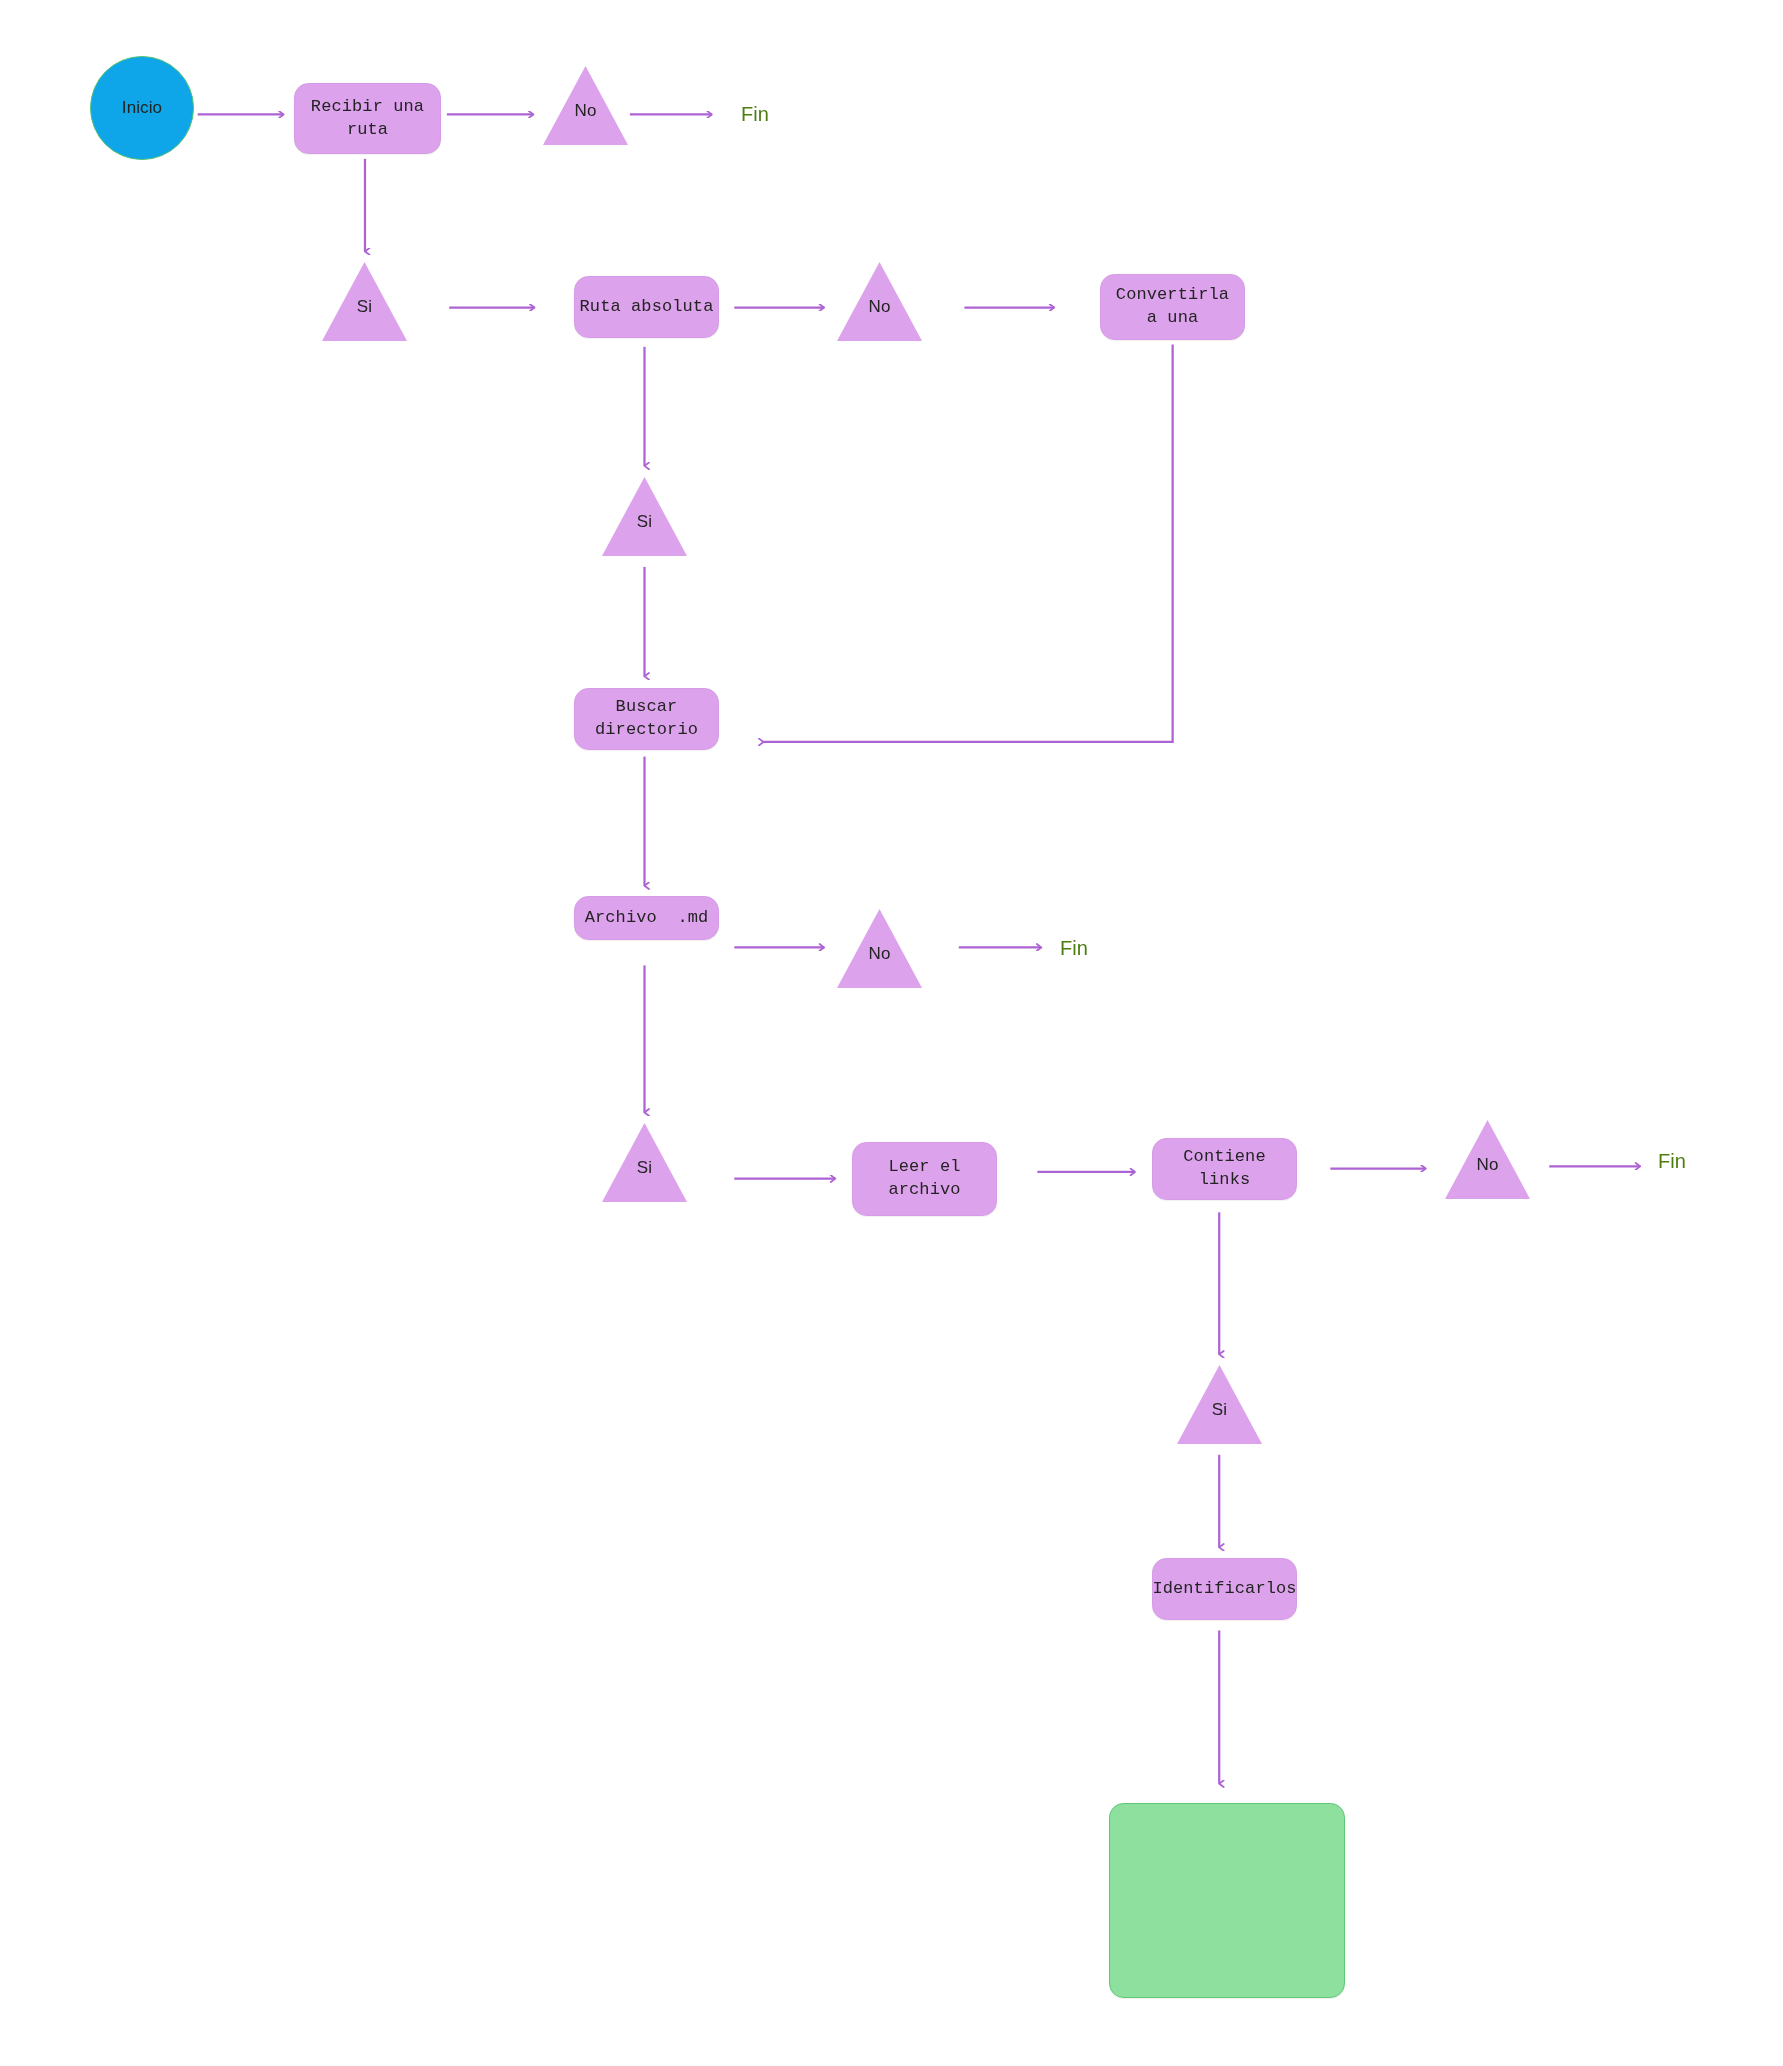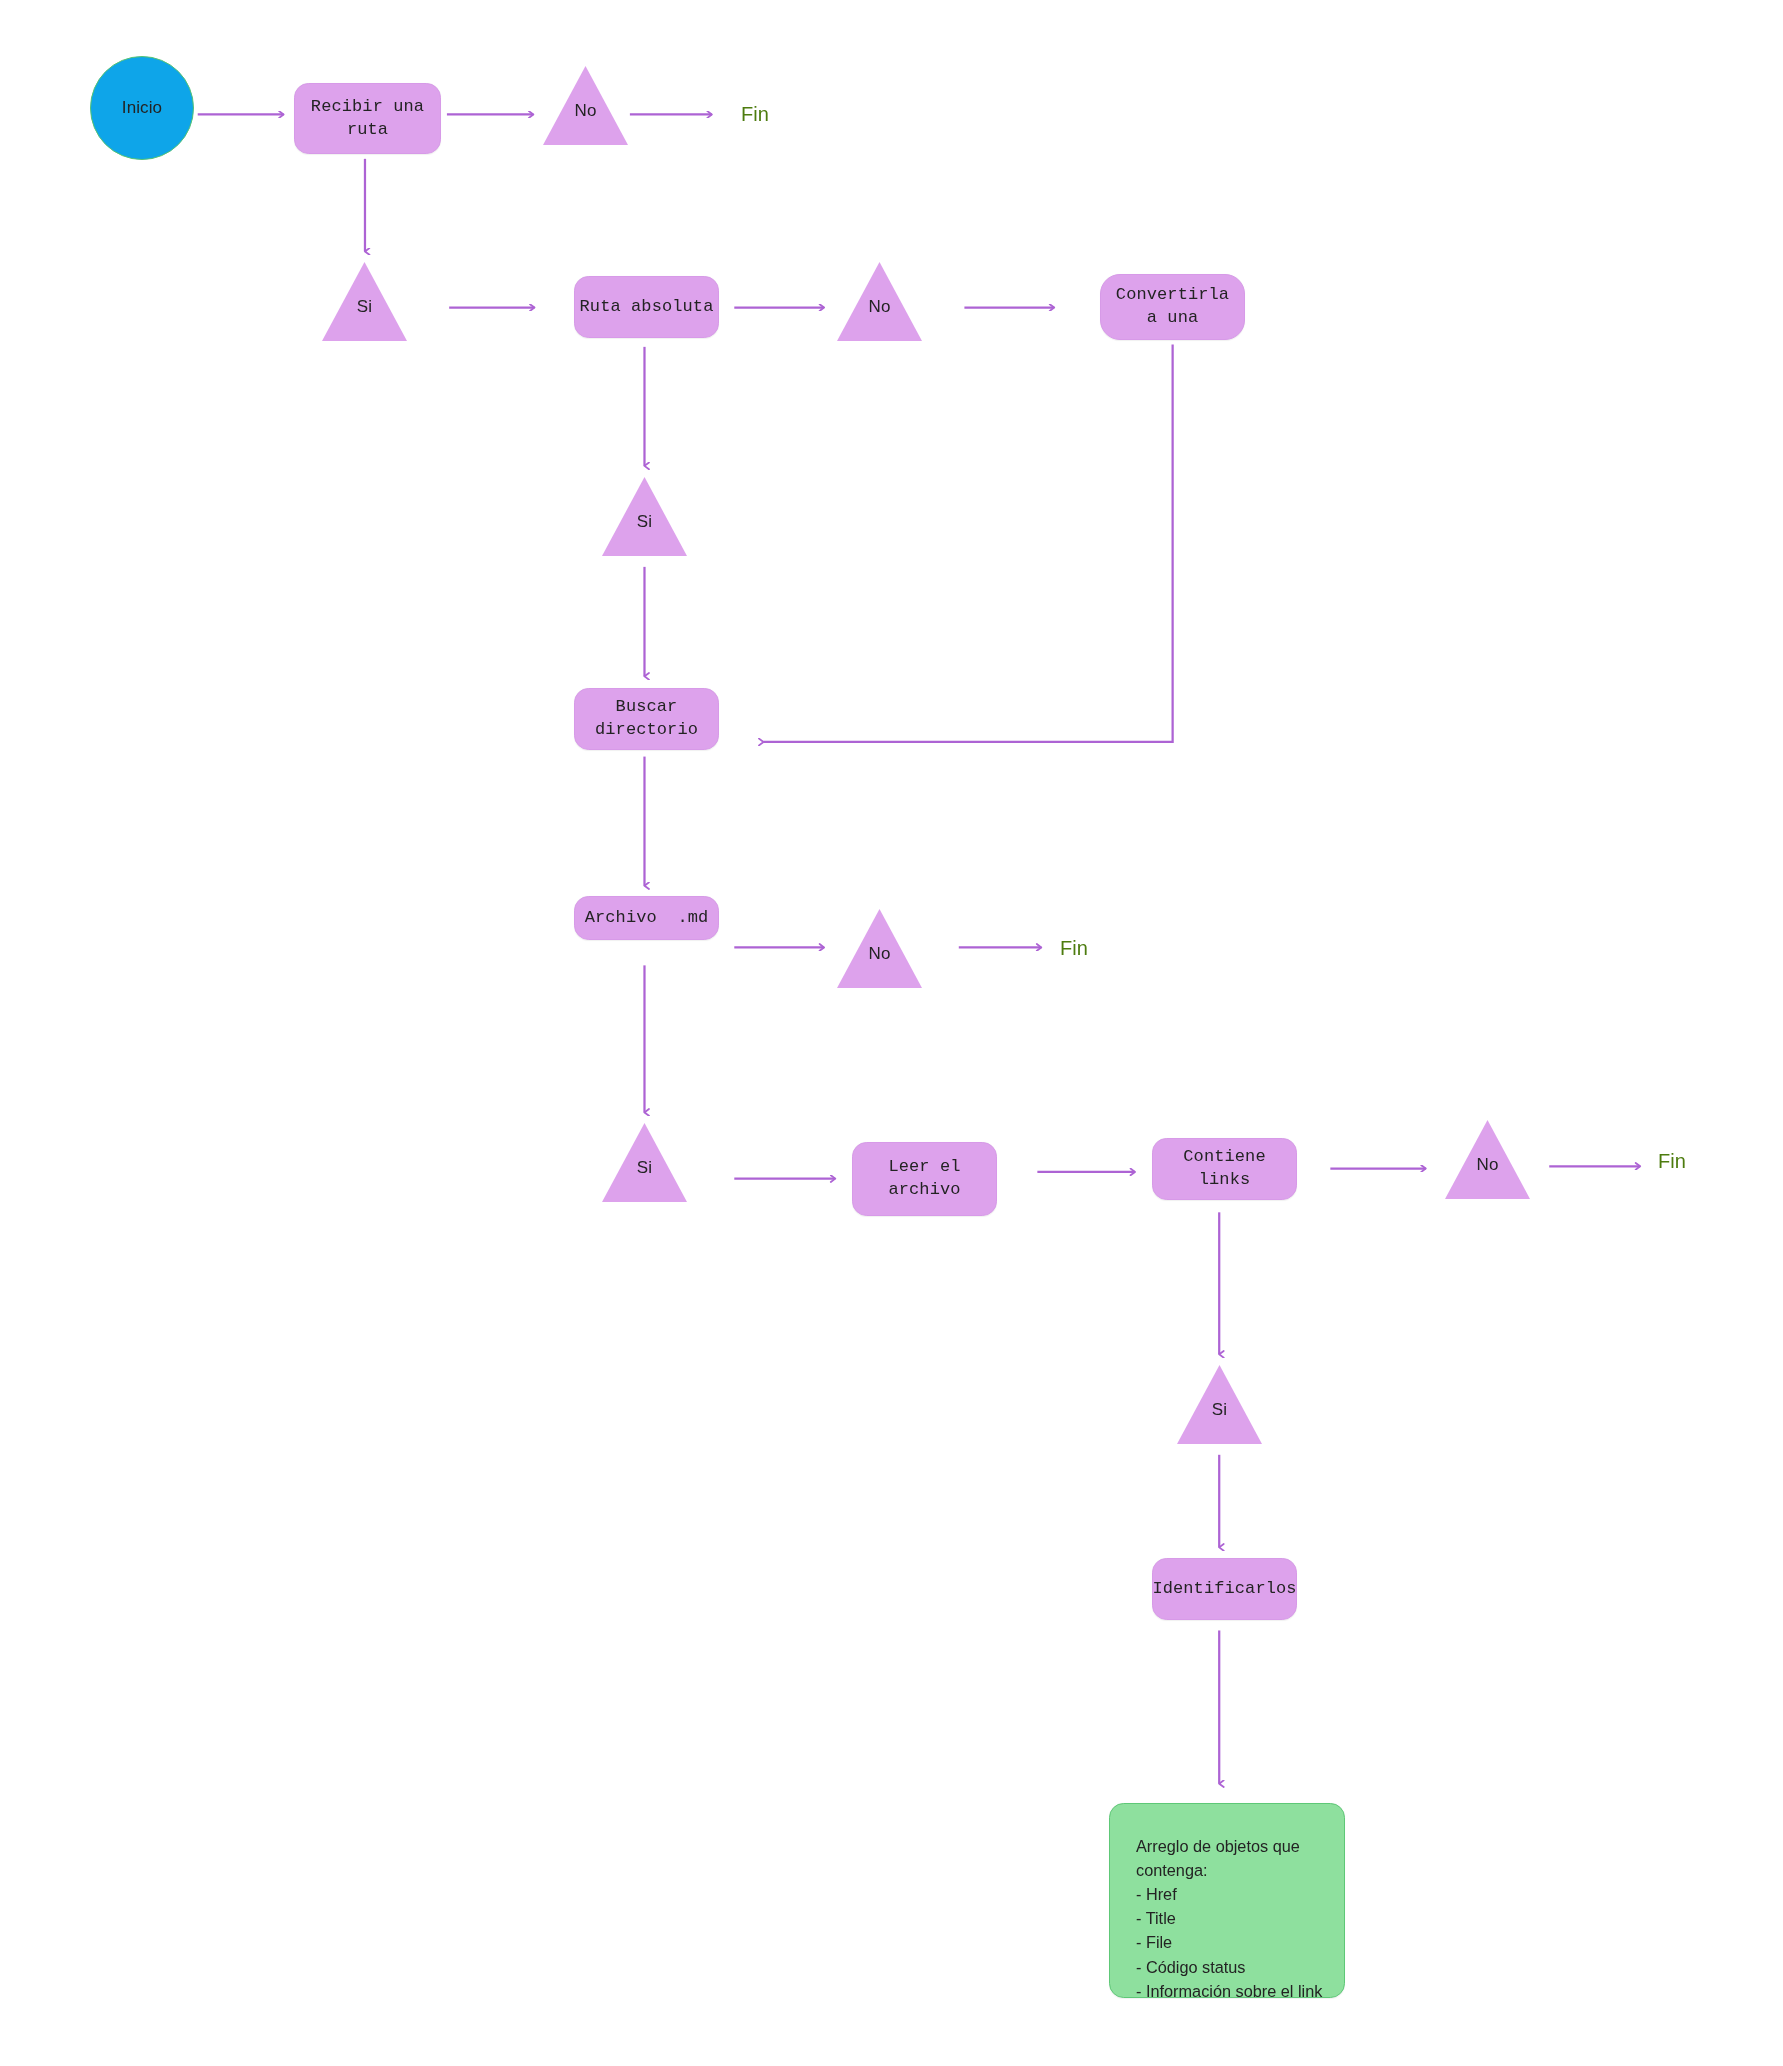--- a/index.html
+++ b/index.html
@@ -183,21 +183,21 @@
     <span>Ruta absoluta</span>
   </div>
 
   <div class="node node-tri" style="left:837px;top:262px;width:85px;height:79px;">
     <svg class="tri-shape" viewBox="0 0 100 100" preserveAspectRatio="none">
       <polygon points="50,0 100,100 0,100" fill="#dda2ec"></polygon>
     </svg>
     <span class="tri-label">No</span>
   </div>
 
-  <div class="node node-rect" style="left:1100px;top:274px;width:145px;height:66px;padding:0 21.3px;border-radius:20px;">
+  <div class="node node-rect" style="left:1100px;top:274px;width:145px;height:66px;padding:0 21.3px;">
     <span>Convertirla a una</span>
   </div>
 
   <div class="node node-tri" style="left:602px;top:477px;width:85px;height:79px;">
     <svg class="tri-shape" viewBox="0 0 100 100" preserveAspectRatio="none">
       <polygon points="50,0 100,100 0,100" fill="#dda2ec"></polygon>
     </svg>
     <span class="tri-label">Si</span>
   </div>
 
@@ -251,21 +251,15 @@
       <polygon points="50,0 100,100 0,100" fill="#dda2ec"></polygon>
     </svg>
     <span class="tri-label">Si</span>
   </div>
 
   <div class="node node-rect" style="left:1152px;top:1558px;width:145px;height:62px;">
     <span>Identificarlos</span>
   </div>
 
   <div class="node node-rect green" style="left:1109px;top:1803px;width:236px;height:195px;"></div>
-  <div class="note-text" style="left:1136px;top:1834px;width:191px;">Arreglo de objetos que contenga:
-- Href
-- Title
-- File
-- Código status
-- Información sobre el link</div>
 
 </div>
 
 
 </body></html>

